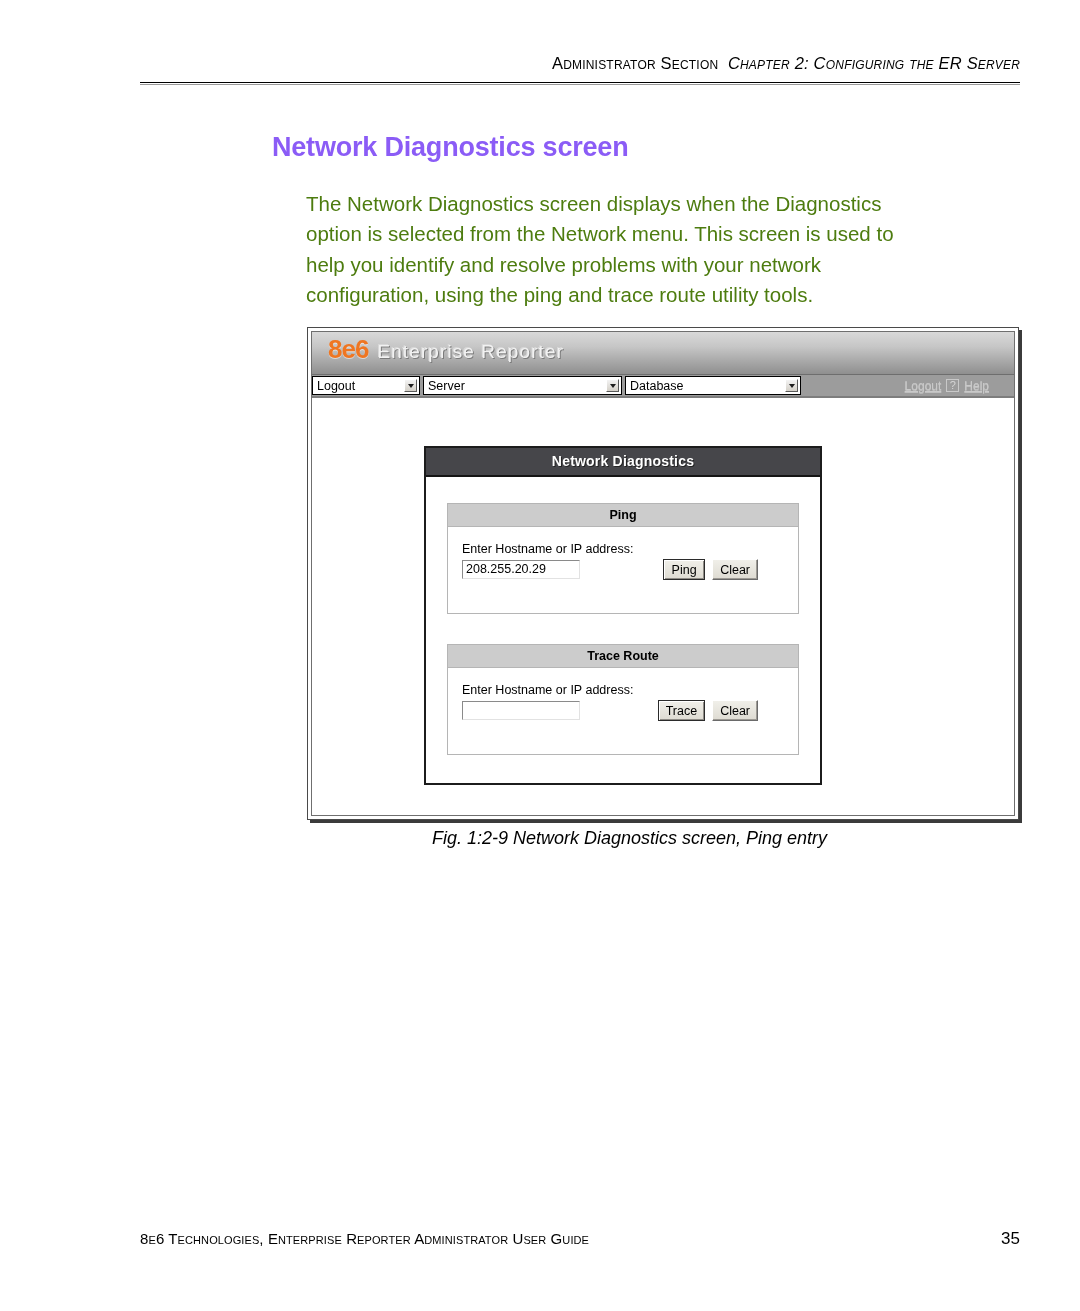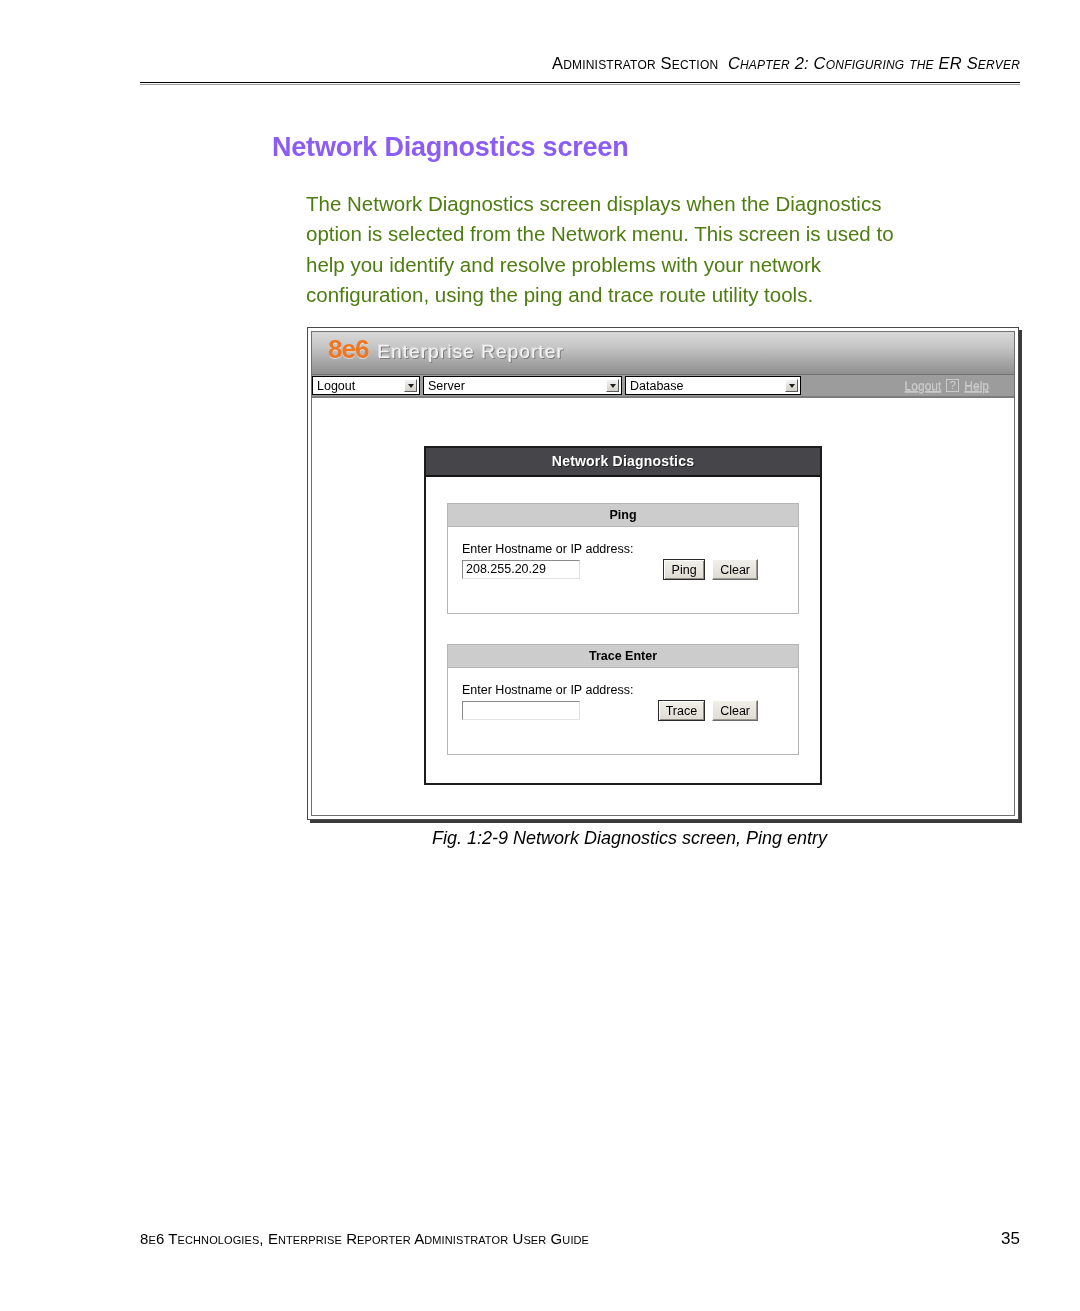--- a/index.html
+++ b/index.html
@@ -395,21 +395,21 @@
                   <div class="text-input" placeholder="">208.255.20.29</div>
                   <div class="btn-group">
                     <div class="win-btn default">Ping</div>
                     <div class="win-btn">Clear</div>
                   </div>
                 </div>
               </div>
             </div>
 
             <div class="group-box">
-              <div class="group-head">Trace Enter</div>
+              <div class="group-head">Trace Route</div>
               <div class="group-body">
                 <div class="field-label">Enter Hostname or IP address:</div>
                 <div class="field-row">
                   <div class="text-input" placeholder=""></div>
                   <div class="btn-group">
                     <div class="win-btn default">Trace</div>
                     <div class="win-btn">Clear</div>
                   </div>
                 </div>
               </div>

